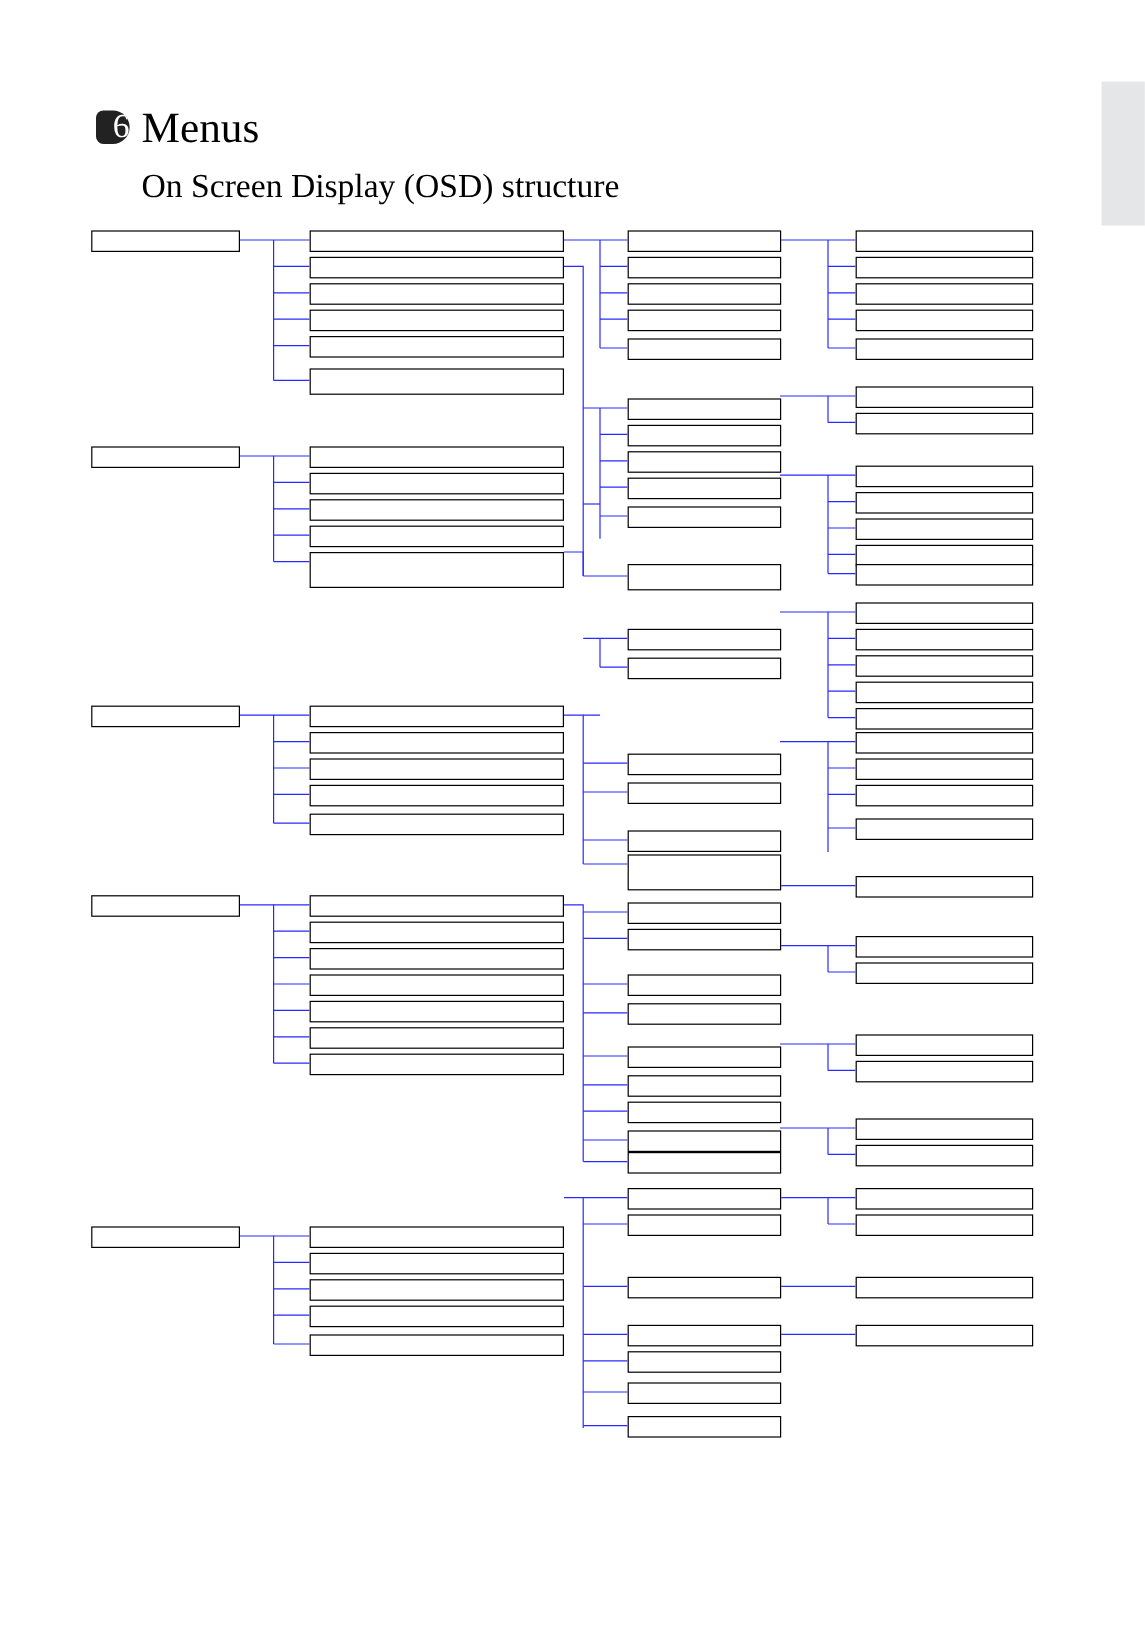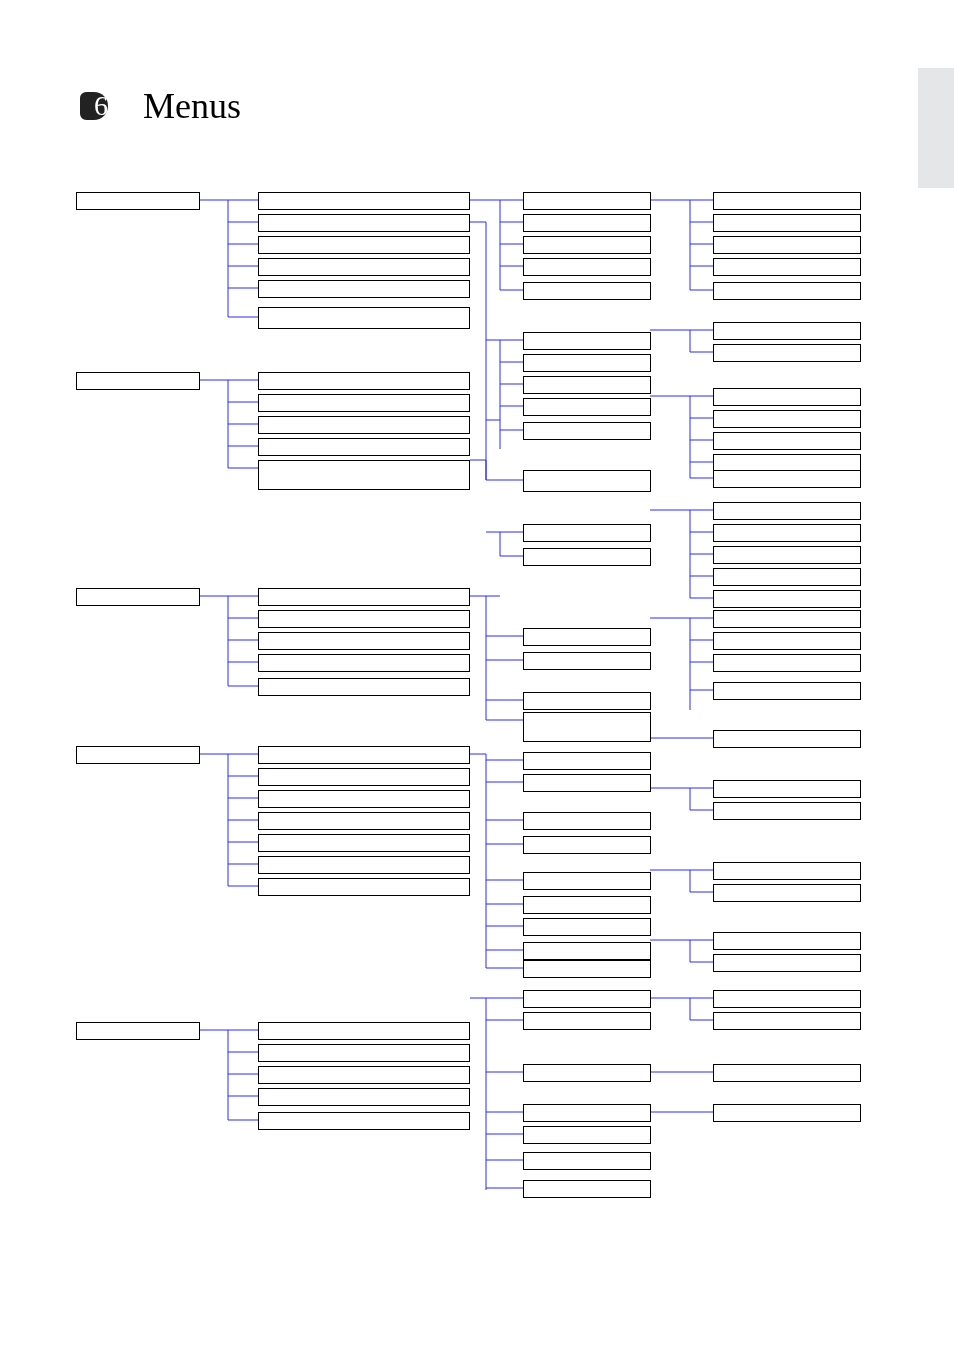--- a/index.html
+++ b/index.html
@@ -48,21 +48,20 @@
   .chapter-icon .num {
     position: absolute;
     left: 14px;
     top: 0;
     font-size: 28px;
     color: #fff;
     font-weight: normal;
   }
   .chapter-title {
     font-size: 36px;
-    margin-left: 25px;
   }
   .subtitle {
     position: absolute;
     left: 118px;
     top: 140px;
     font-size: 28px;
   }
   svg.canvas {
     position: absolute;
     left: 0;
@@ -94,20 +93,21 @@
   <div class="tab"></div>
 
   <div class="title-row">
     <span class="chapter-icon">
       <span class="blob"></span>
       <span class="num">6</span>
     </span>
     <span class="chapter-title">Menus</span>
   </div>
 
+  <div class="subtitle">On Screen Display (OSD) structure</div>
 
   <svg class="canvas" width="954" height="1356">
     <g stroke="#2a2aff" stroke-width="1" fill="none">
 
       <path d="M200 200 H228"></path>
       <path d="M228 200 V317"></path>
 
       <path d="M228 200 H258"></path>
         <path d="M228 222 H258"></path>
         <path d="M228 244 H258"></path>

